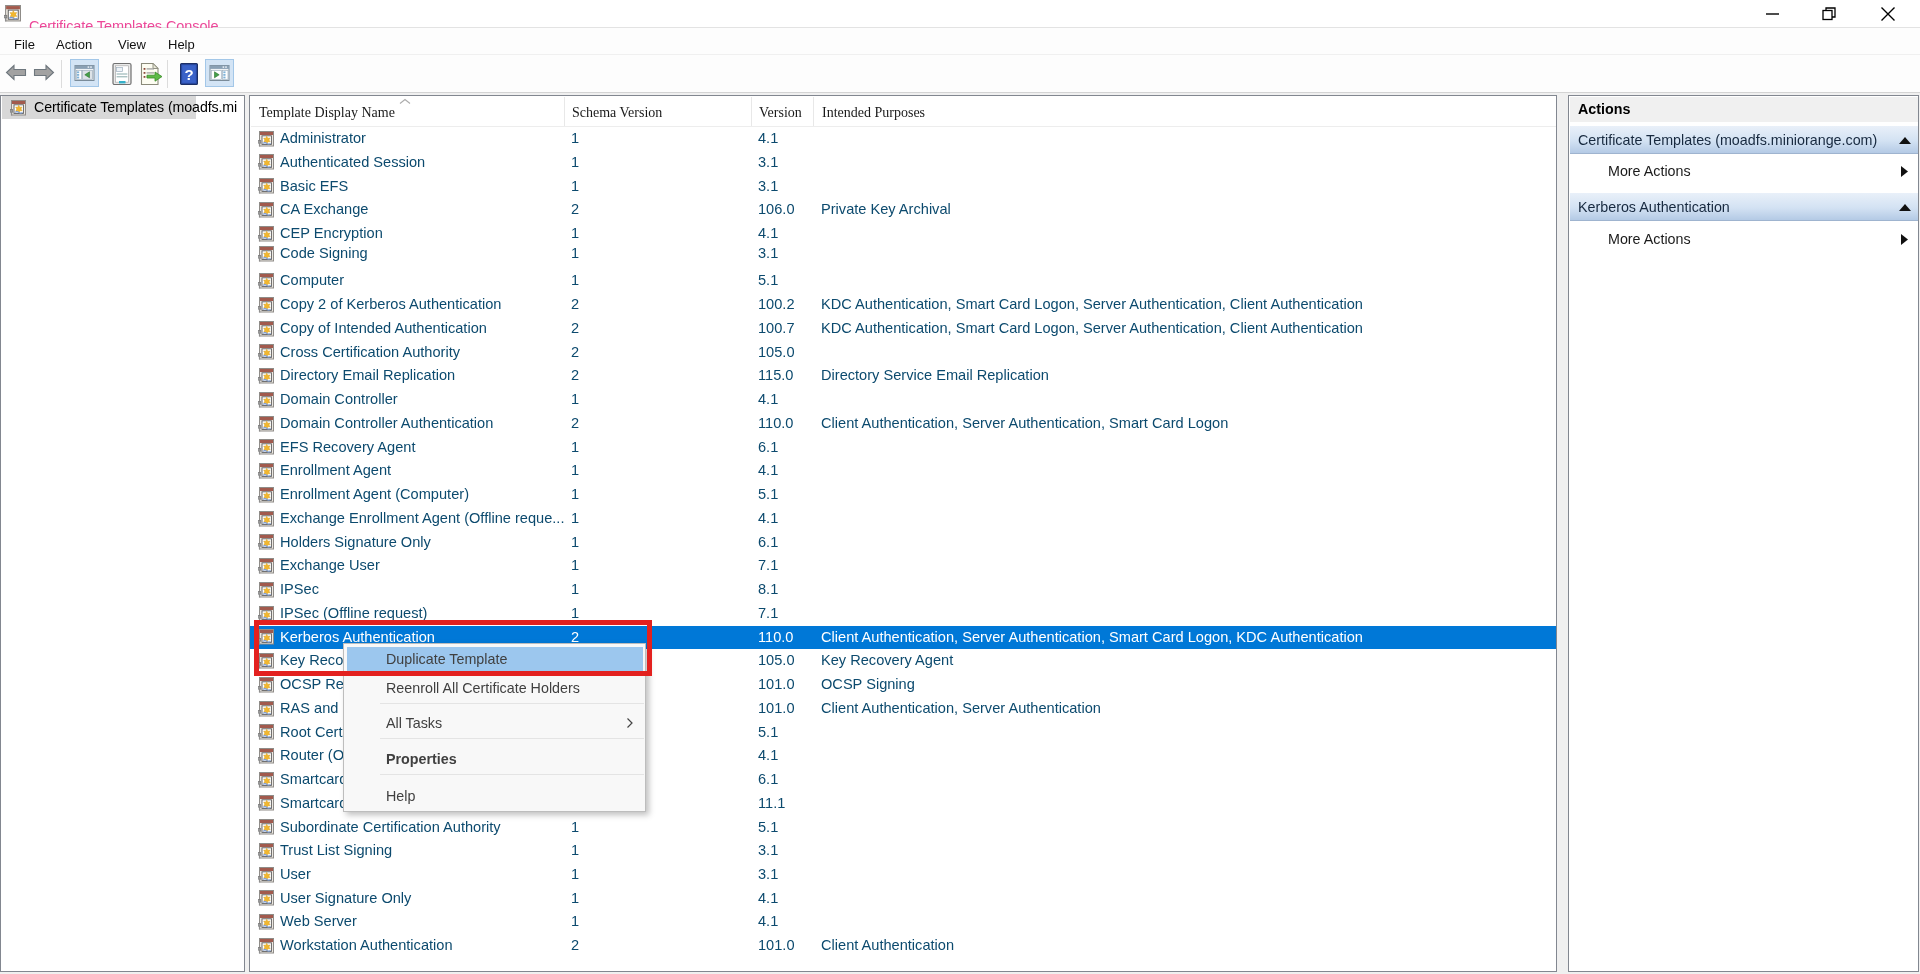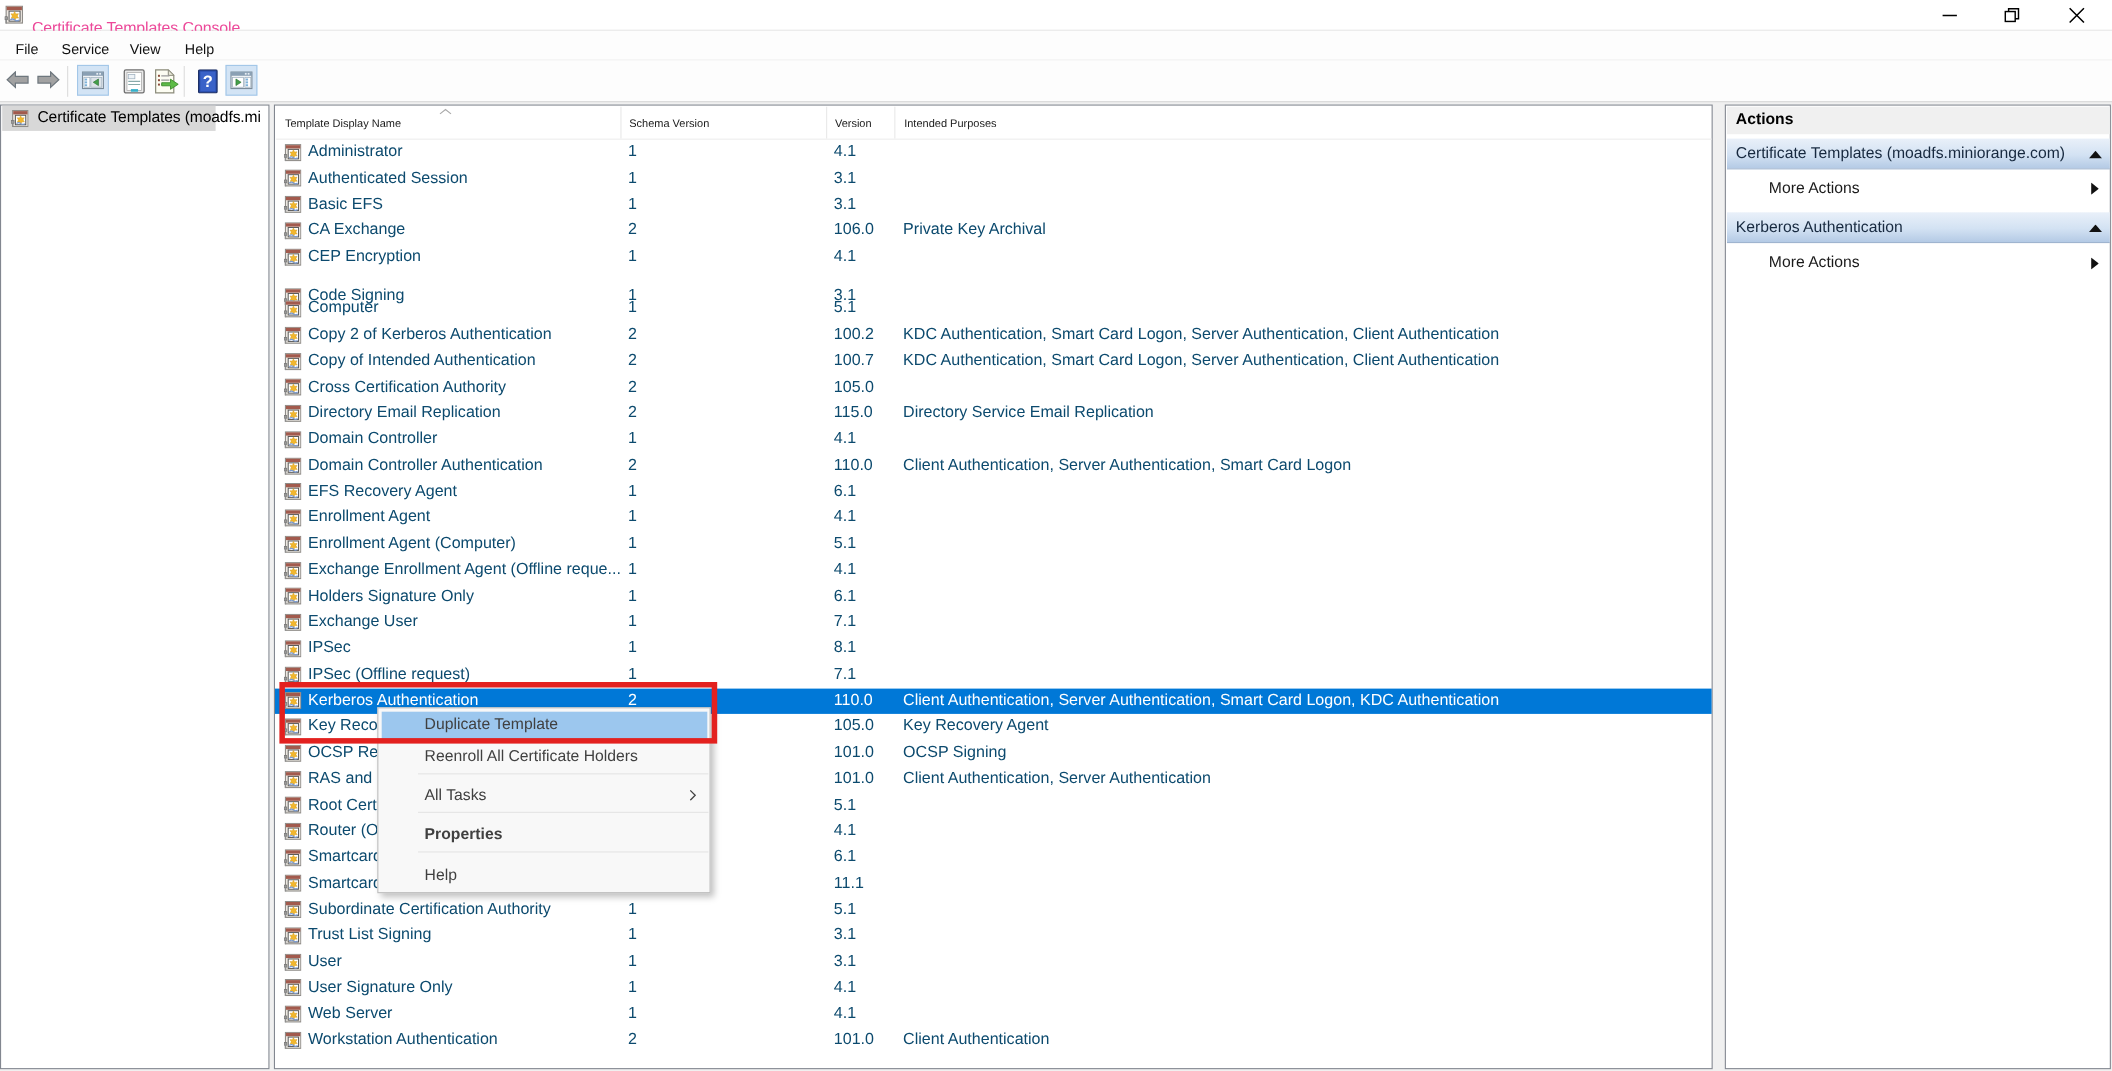--- a/index.html
+++ b/index.html
@@ -22,22 +22,22 @@
 .tbtn { position:absolute; top:4px; width:29px; height:28px; background:#d3e4f5; border:1px solid #a3c7e8; }
 
 .panel { position:absolute; top:95px; height:877px; background:#ffffff; border:1px solid #828790; }
 #leftpanel { left:0; width:245px; }
 #treesel { position:absolute; left:1px; top:0px; width:194px; height:23px; background:#d8d8d8; }
 #treesel span { position:absolute; left:32px; top:0; height:23px; line-height:23px; font-size:14.2px;
   letter-spacing:-0.1px; white-space:nowrap; }
 #tablepanel { left:249px; width:1308px; }
 #actpanel { left:1568px; width:351px; }
 
-.hdr { position:absolute; top:2px; height:30px; line-height:30px; font-size:10px; color:#1a1a1a;
-  letter-spacing:0; white-space:nowrap; }
+.hdr { position:absolute; top:2px; height:30px; line-height:30px; font-size:14px; color:#1a1a1a;
+  letter-spacing:0; white-space:nowrap;font-family:Liberation Serif, serif; }
 .hsep { position:absolute; top:1px; width:1px; height:29px; background:#e8e8e8; }
 #hdrline { position:absolute; left:1px; top:30px; width:1305px; height:1px; background:#ededed; }
 .row { position:absolute; left:250px; width:1306px; height:23.7px; font-size:14.6px; color:#0c4a6e;
   letter-spacing:0; white-space:nowrap; }
 .row.sel { background:#0078d7; color:#ffffff; }
 .row .ic { position:absolute; left:8px; top:3.8px; width:16px; height:16px; }
 .row span { position:absolute; top:0; height:23.7px; line-height:23.7px; }
 .c1 { left:30px; } .c2 { left:321px; } .c3 { left:508px; } .c4 { left:571px; }
 
 #acthdr { position:absolute; left:1px; top:1px; width:348px; height:25px; background:#f0f0f0; }
@@ -88,21 +88,21 @@
    <rect x="7" y="10.5" width="9" height="9" fill="none" stroke="#000" stroke-width="1.3"></rect>
    <path d="M10 10.5 V8 H19 V17 H16" fill="none" stroke="#000" stroke-width="1.3"></path>
     </svg>
  <svg class="abs" style="left:1874px;top:0" width="30" height="28" viewBox="0 0 30 28">
    <path d="M7.5 7.5 L20.5 20.5 M20.5 7.5 L7.5 20.5" stroke="#000" stroke-width="1.4"></path>
     </svg>
 </div>
 
 <div id="menubar">
  <span style="left:14px">File</span>
- <span style="left:56px">Service</span>
+ <span style="left:56px">Action</span>
  <span style="left:118px">View</span>
  <span style="left:168px">Help</span>
 </div>
 
 <div id="toolbar">
  <svg class="abs" style="left:5px;top:9px" width="22" height="17" viewBox="0 0 22 17">
   <path d="M9 1.5 L1.5 8.5 L9 15.5 L9 11.5 L20.5 11.5 L20.5 5.5 L9 5.5 Z" fill="#a2a2a2" stroke="#6e777e" stroke-width="1.1"></path>
     </svg>
  <svg class="abs" style="left:33px;top:9px" width="22" height="17" viewBox="0 0 22 17">
   <path d="M13 1.5 L20.5 8.5 L13 15.5 L13 11.5 L1.5 11.5 L1.5 5.5 L13 5.5 Z" fill="#a2a2a2" stroke="#6e777e" stroke-width="1.1"></path>
@@ -218,21 +218,21 @@
     <span class="c4">Private Key Archival</span>
   </div>
 <div class="row" style="top:222.0px">
     <svg class="ic" viewBox="0 0 16 16">
       <use href="#tpl"></use>
     </svg>
     <span class="c1">CEP Encryption</span>
     <span class="c2">1</span>
     <span class="c3">4.1</span>
   </div>
-<div class="row" style="top:258px">
+<div class="row" style="top:242px">
     <svg class="ic" viewBox="0 0 16 16">
       <use href="#tpl"></use>
     </svg>
     <span class="c1">Code Signing</span>
     <span class="c2">1</span>
     <span class="c3">3.1</span>
   </div>
 <div class="row" style="top:269.4px">
     <svg class="ic" viewBox="0 0 16 16">
       <use href="#tpl"></use>

